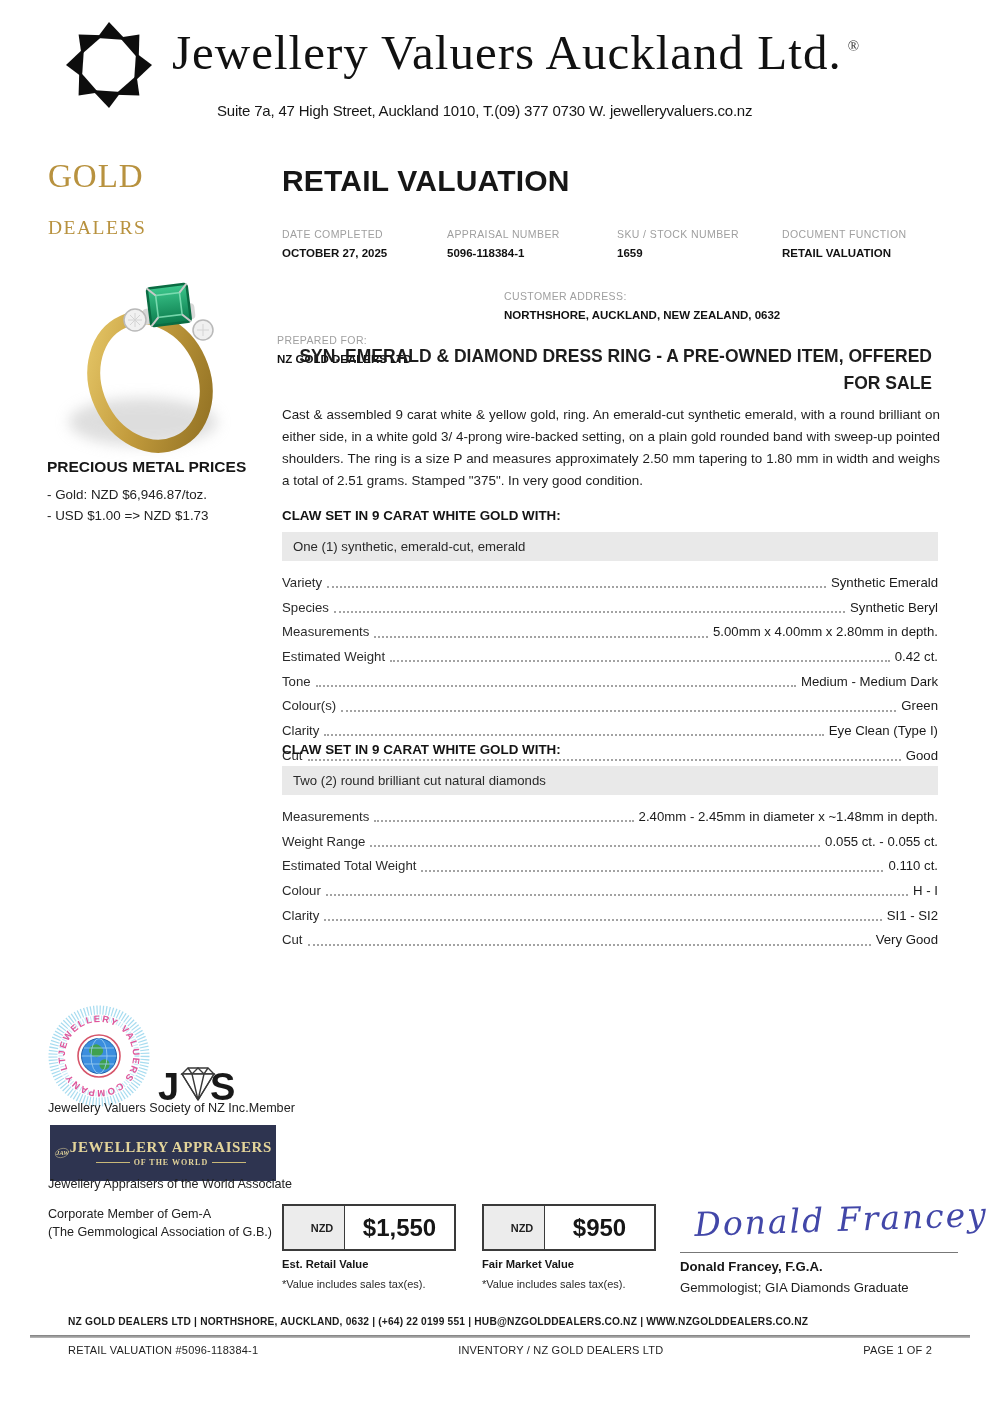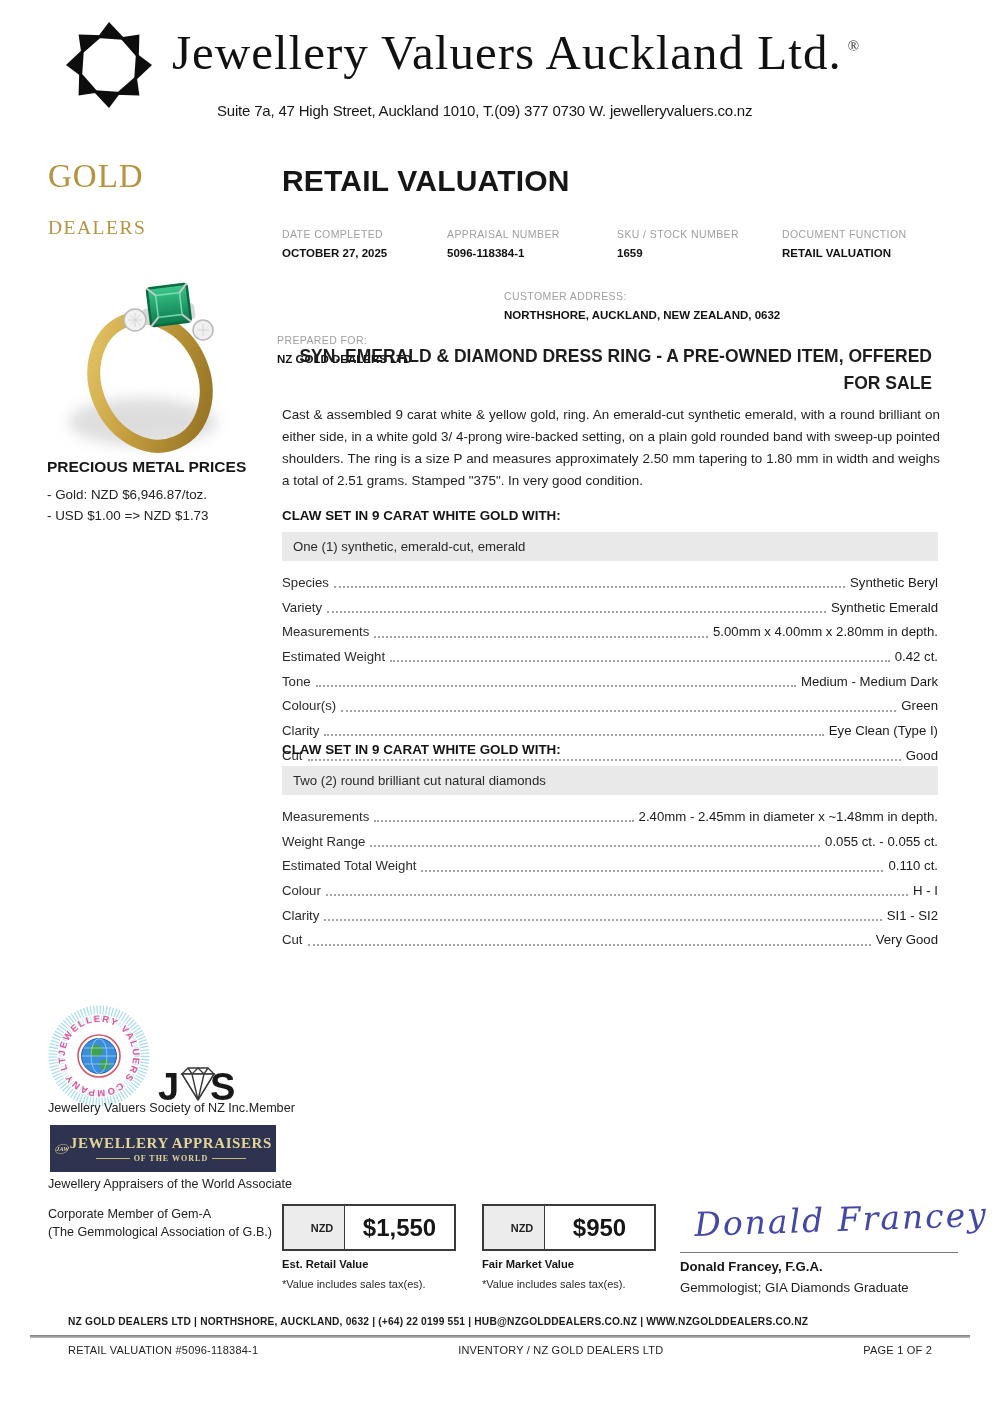--- a/index.html
+++ b/index.html
@@ -37,21 +37,21 @@
   .section{width:656px;}
   .section-heading{font-size:13.4px;font-weight:bold;color:#141414;margin-bottom:9px;}
   .section-banner{background:#e9e9e9;color:#2a2a2a;font-size:13.2px;padding:7px 11px;margin-bottom:12px;}
   .spec-row{display:flex;font-size:13.2px;line-height:1.46;margin-bottom:5.4px;}
   .spec-label{color:#2b2b2b;white-space:nowrap;}
   .spec-dots{flex:1;border-bottom:2px dotted #a3a3a3;align-self:flex-end;margin:0 5px 4px 5px;}
   .spec-value{color:#1a1a1a;white-space:nowrap;}
 
   
   .cred-caption{font-size:12.6px;color:#222;}
-  .jaw-banner{width:226px;height:47px;background:#2e3450;display:flex;align-items:center;padding:11px 4px;box-sizing:border-box;}
+  .jaw-banner{width:226px;height:56px;background:#2e3450;display:flex;align-items:center;padding:11px 4px;box-sizing:border-box;}
   .jaw-right{display:flex;flex-direction:column;align-items:center;flex:1;}
   .jaw-title{font-family:"Liberation Serif",serif;font-size:15px;font-weight:bold;color:#e3d49a;letter-spacing:0.6px;white-space:nowrap;}
   .jaw-sub{display:flex;align-items:center;gap:4px;margin-top:2px;width:100%;justify-content:center;}
   .jaw-sub-line{height:1px;background:#c9b878;width:34px;}
   .jaw-subtitle{font-family:"Liberation Serif",serif;font-size:8px;font-weight:bold;color:#e3d49a;letter-spacing:1px;white-space:nowrap;}
   .gem-line{font-size:12.6px;color:#222;line-height:1.4;}
 
   
   .value-box{width:174px;height:47px;border:2px solid #3a3a3a;box-sizing:border-box;display:flex;background:#fff;}
   .vb-cur{width:44px;background:#ececec;border-right:1.5px solid #3a3a3a;display:flex;align-items:center;justify-content:center;
@@ -171,28 +171,28 @@
     <div class="pm-heading">PRECIOUS METAL PRICES</div>
     <div class="pm-line">- Gold: NZD $6,946.87/toz.</div>
     <div class="pm-line">- USD $1.00 =&gt; NZD $1.73</div>
   </div>
 
   <div class="abs section" style="left:282px;top:508px;">
     <div class="section-heading">CLAW SET IN 9 CARAT WHITE GOLD WITH:</div>
     <div class="section-banner">One (1) synthetic, emerald-cut, emerald</div>
     <div>
         <div class="spec-row">
+          <span class="spec-label">Variety</span>
+          <span class="spec-dots"></span>
+          <span class="spec-value">Synthetic Emerald</span>
+        </div>
+        <div class="spec-row">
           <span class="spec-label">Species</span>
           <span class="spec-dots"></span>
           <span class="spec-value">Synthetic Beryl</span>
-        </div>
-        <div class="spec-row">
-          <span class="spec-label">Variety</span>
-          <span class="spec-dots"></span>
-          <span class="spec-value">Synthetic Emerald</span>
         </div>
         <div class="spec-row">
           <span class="spec-label">Measurements</span>
           <span class="spec-dots"></span>
           <span class="spec-value">5.00mm x 4.00mm x 2.80mm in depth.</span>
         </div>
         <div class="spec-row">
           <span class="spec-label">Estimated Weight</span>
           <span class="spec-dots"></span>
           <span class="spec-value">0.42 ct.</span>

